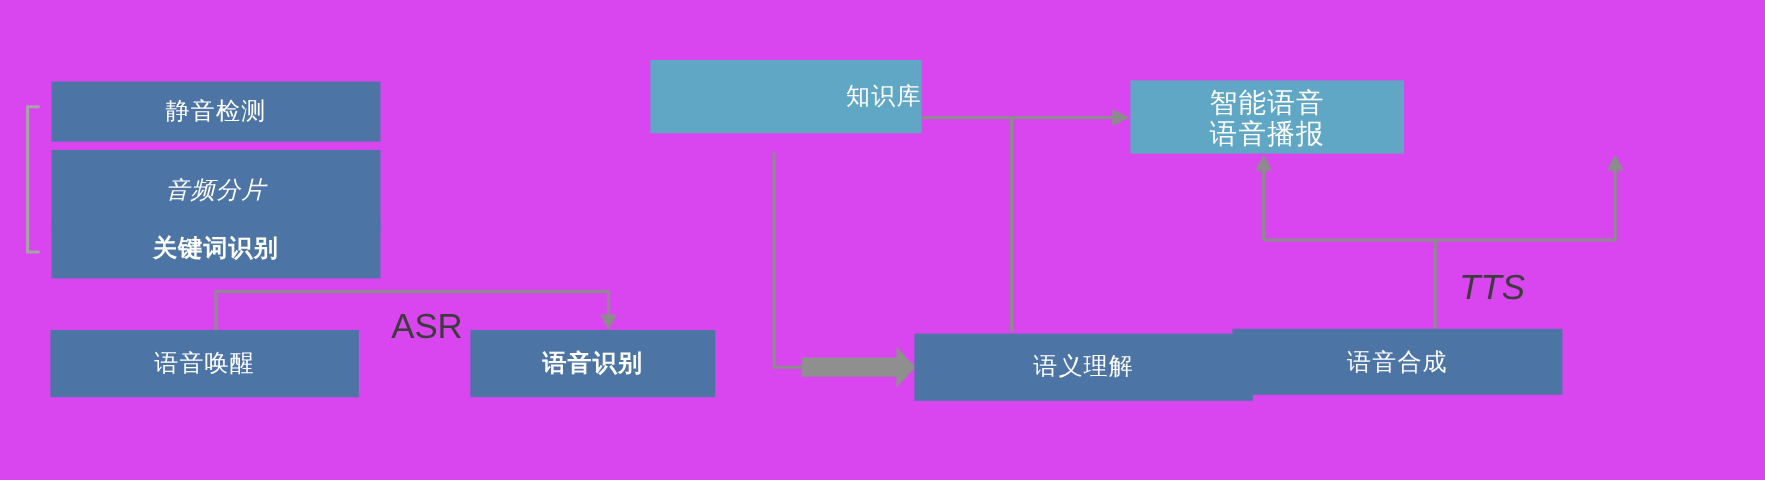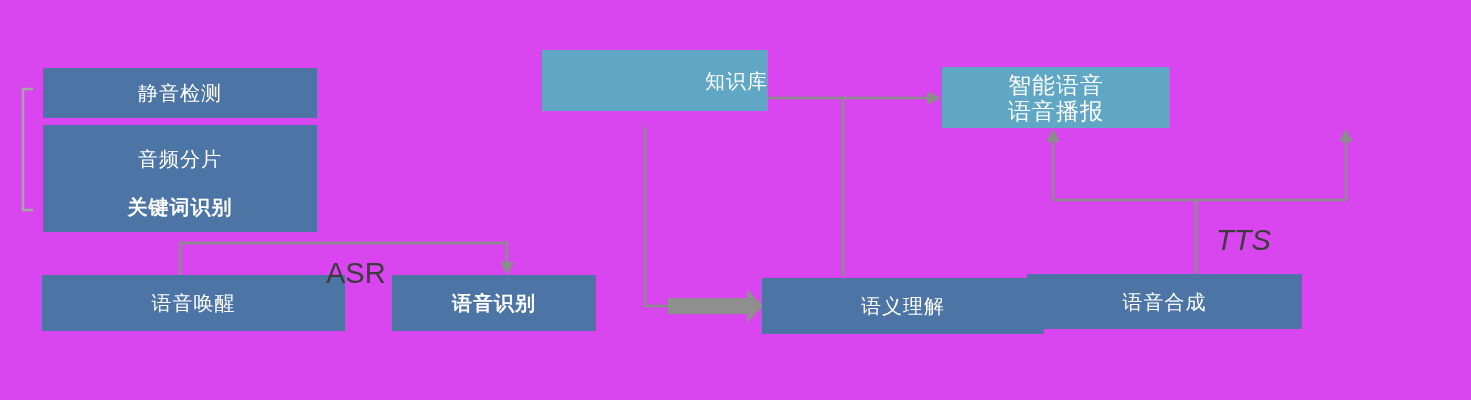--- a/index.html
+++ b/index.html
@@ -82,28 +82,28 @@
       <path class="line" d="M1053,200 L1053,141"></path>
       <polygon class="arrowhead" points="1046,142 1060,142 1053,129"></polygon>
       <path class="line" d="M1346,200 L1346,141"></path>
       <polygon class="arrowhead" points="1339,142 1353,142 1346,129"></polygon>
     </g>
   </svg>
 
   <div class="node dark" style="left:43px;top:68px;width:274px;height:50px;">
     <span>静音检测</span>
   </div>
-  <div class="node dark" style="left:43px;top:125px;width:274px;height:68px;">
+  <div class="node dark" style="left:43px;top:125px;width:274px;height:68px;font-style:italic;">
     <span>音频分片</span>
   </div>
   <div class="node dark" style="left:43px;top:182px;width:274px;height:50px;font-weight:bold;">
     <span>关键词识别</span>
   </div>
 
-  <div class="node dark" style="left:42px;top:275px;width:303px;height:56px;">
+  <div class="node dark" style="left:42px;top:275px;width:257px;height:56px;">
     <span>语音唤醒</span>
   </div>
   <div class="node dark" style="left:392px;top:275px;width:204px;height:56px;font-weight:bold;">
     <span>语音识别</span>
   </div>
 
   <div class="node light" style="left:542px;top:50px;width:226px;height:61px;justify-content:flex-end;">
     <span>知识库</span>
   </div>
   <div class="node dark" style="left:762px;top:278px;width:282px;height:56px;">

